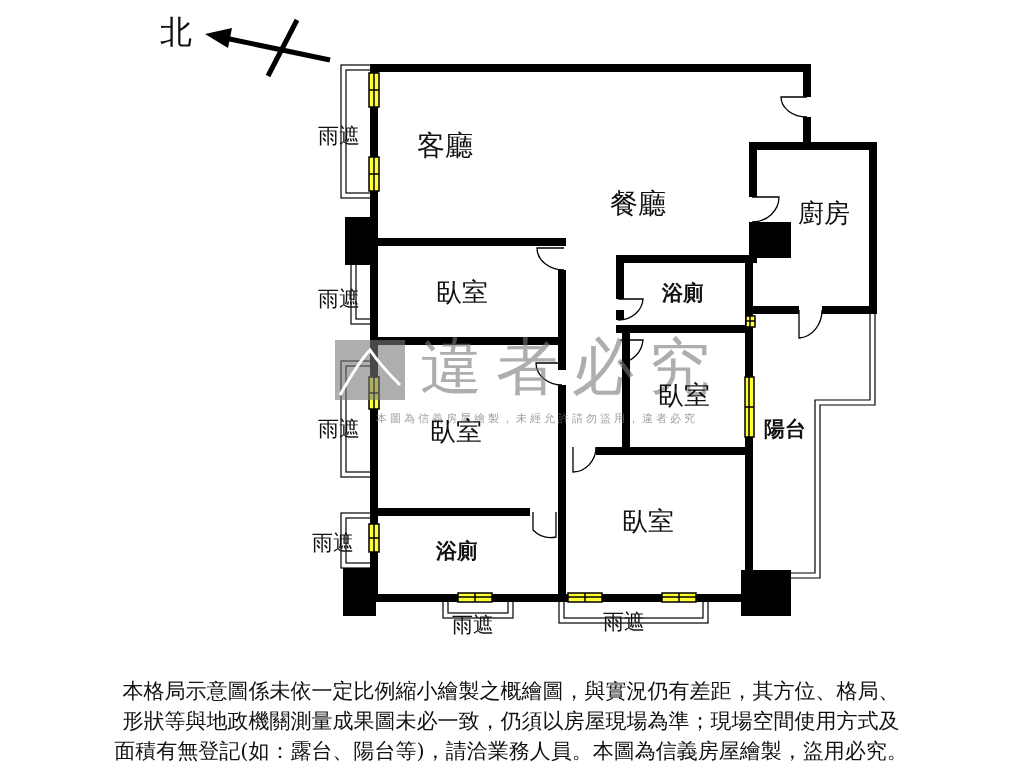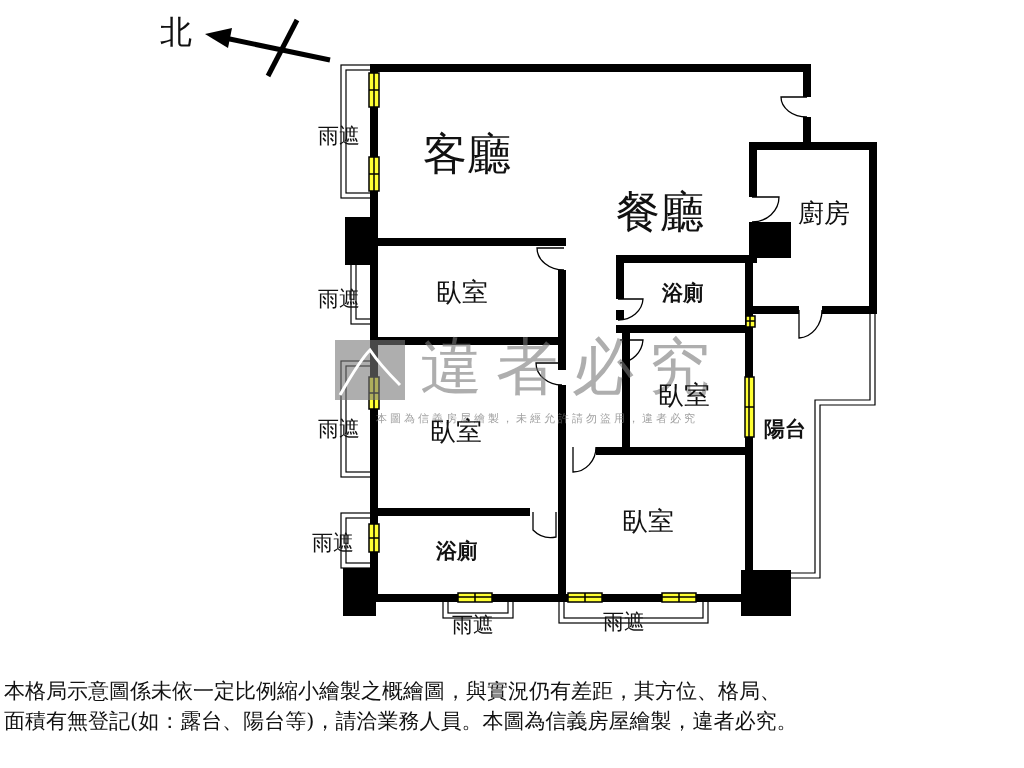--- a/index.html
+++ b/index.html
@@ -1,30 +1,30 @@
 <!DOCTYPE html>
 <html><head>
 <meta charset="utf-8">
 <style>
   html, body { margin: 0; padding: 0; background: #ffffff; }
   body { width: 1024px; height: 768px; position: relative; overflow: hidden;
          font-family: "DejaVu Sans", "Liberation Sans", sans-serif; }
   #plan { position: absolute; left: 0; top: 0; }
   .label { position: absolute; color: #111; white-space: nowrap; line-height: 1; }
-  .room-lg { font-size: 44px; margin-left: 6px; }
+  .room-lg { font-size: 28px; }
   .room-md { font-size: 26px; }
   .room-sm { font-size: 21px; font-weight: bold; }
   .canopy { font-size: 21px; margin-top: 9px; }
   .north { font-size: 32px; font-family: "DejaVu Serif", "Liberation Serif", serif; }
   .wm-main { position: absolute; left: 420px; top: 336px; font-size: 62px; color: rgba(120,120,120,0.6);
              letter-spacing: 14px; white-space: nowrap; line-height: 1; }
   .wm-sub { position: absolute; left: 376px; top: 413px; font-size: 11px; color: rgba(120,120,120,0.7);
             letter-spacing: 3px; white-space: nowrap; line-height: 1; }
-  .disclaimer { position: absolute; left: 4px; top: 676px; width: 990px; font-size: 21px; line-height: 30px;
-                color: #111; font-family: "DejaVu Serif", "Liberation Serif", serif; }
+  .disclaimer { position: absolute; left: 16px; top: 676px; width: 990px; font-size: 21px; line-height: 30px;
+                color: #111; font-family: "DejaVu Serif", "Liberation Serif", serif; text-align: center; }
   .disclaimer div { white-space: nowrap; }
 </style>
 </head>
 <body>
 
 <svg id="plan" width="1024" height="670" viewBox="0 0 1024 670">
 
   <g>
     <line x1="330" y1="60" x2="225" y2="38" stroke="#000" stroke-width="5"></line>
     <polygon points="205,34 232,28 228,48" fill="#000"></polygon>
@@ -153,14 +153,15 @@
 
 <div class="label canopy" style="left:318px;top:117px">雨遮</div>
 <div class="label canopy" style="left:318px;top:280px">雨遮</div>
 <div class="label canopy" style="left:318px;top:410px">雨遮</div>
 <div class="label canopy" style="left:312px;top:524px">雨遮</div>
 <div class="label canopy" style="left:452px;top:606px">雨遮</div>
 <div class="label canopy" style="left:603px;top:603px">雨遮</div>
 
 <div class="disclaimer">
   <div>本格局示意圖係未依一定比例縮小繪製之概繪圖，與實況仍有差距，其方位、格局、</div>
-  <div>面積有無登記(如：露台、陽台等)，請洽業務人員。本圖為信義房屋繪製，違者必究。</div>
+  <div>形狀等與地政機關測量成果圖未必一致，仍須以房屋現場為準；現場空間使用方式及</div>
+  <div>面積有無登記(如：露台、陽台等)，請洽業務人員。本圖為信義房屋繪製，盜用必究。</div>
 </div>
 
 </body></html>

